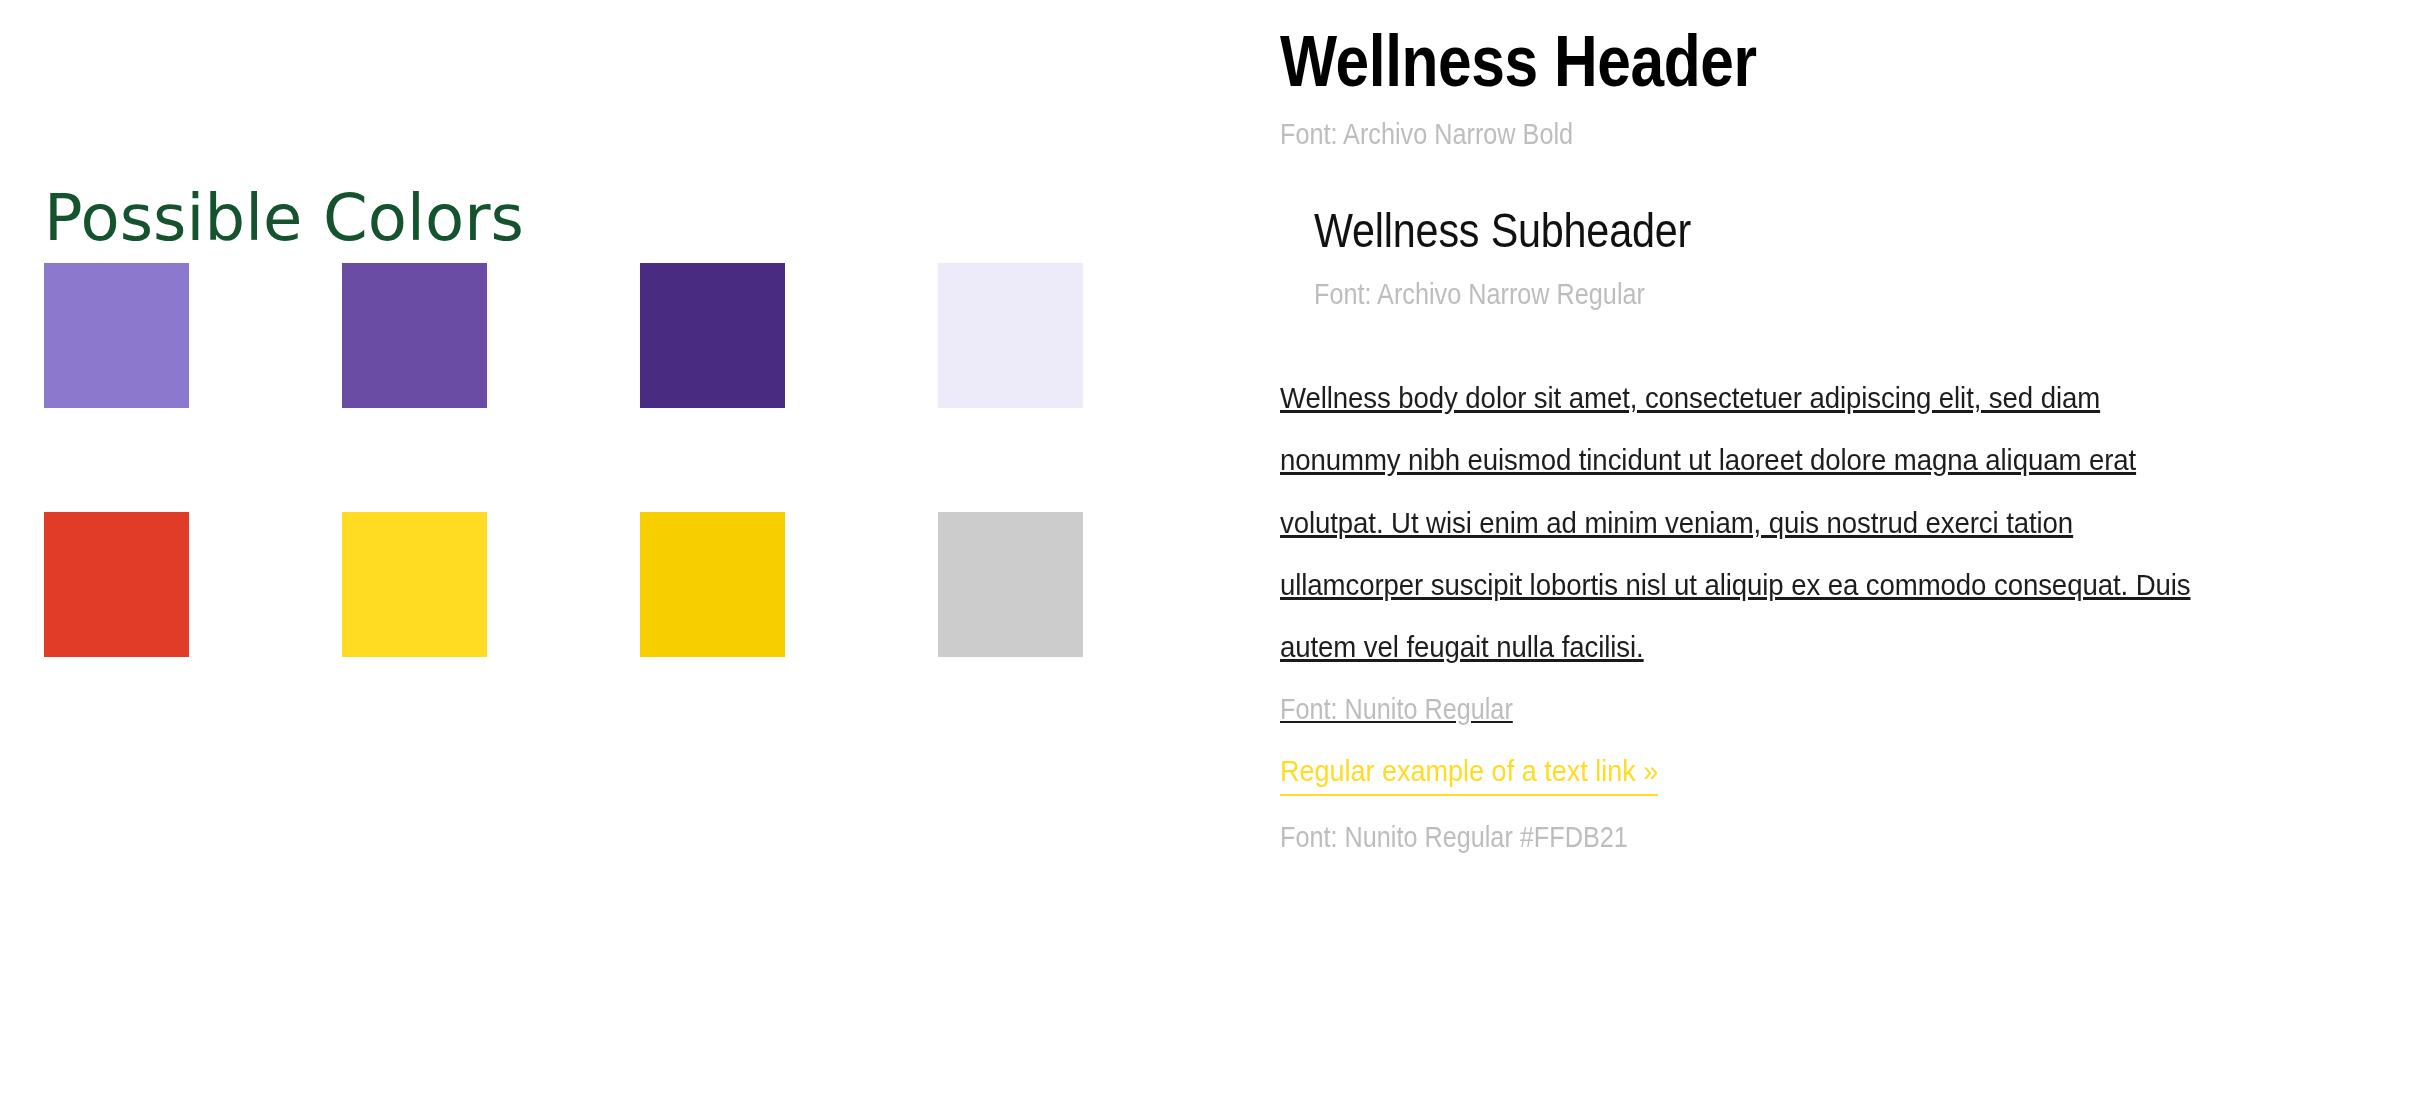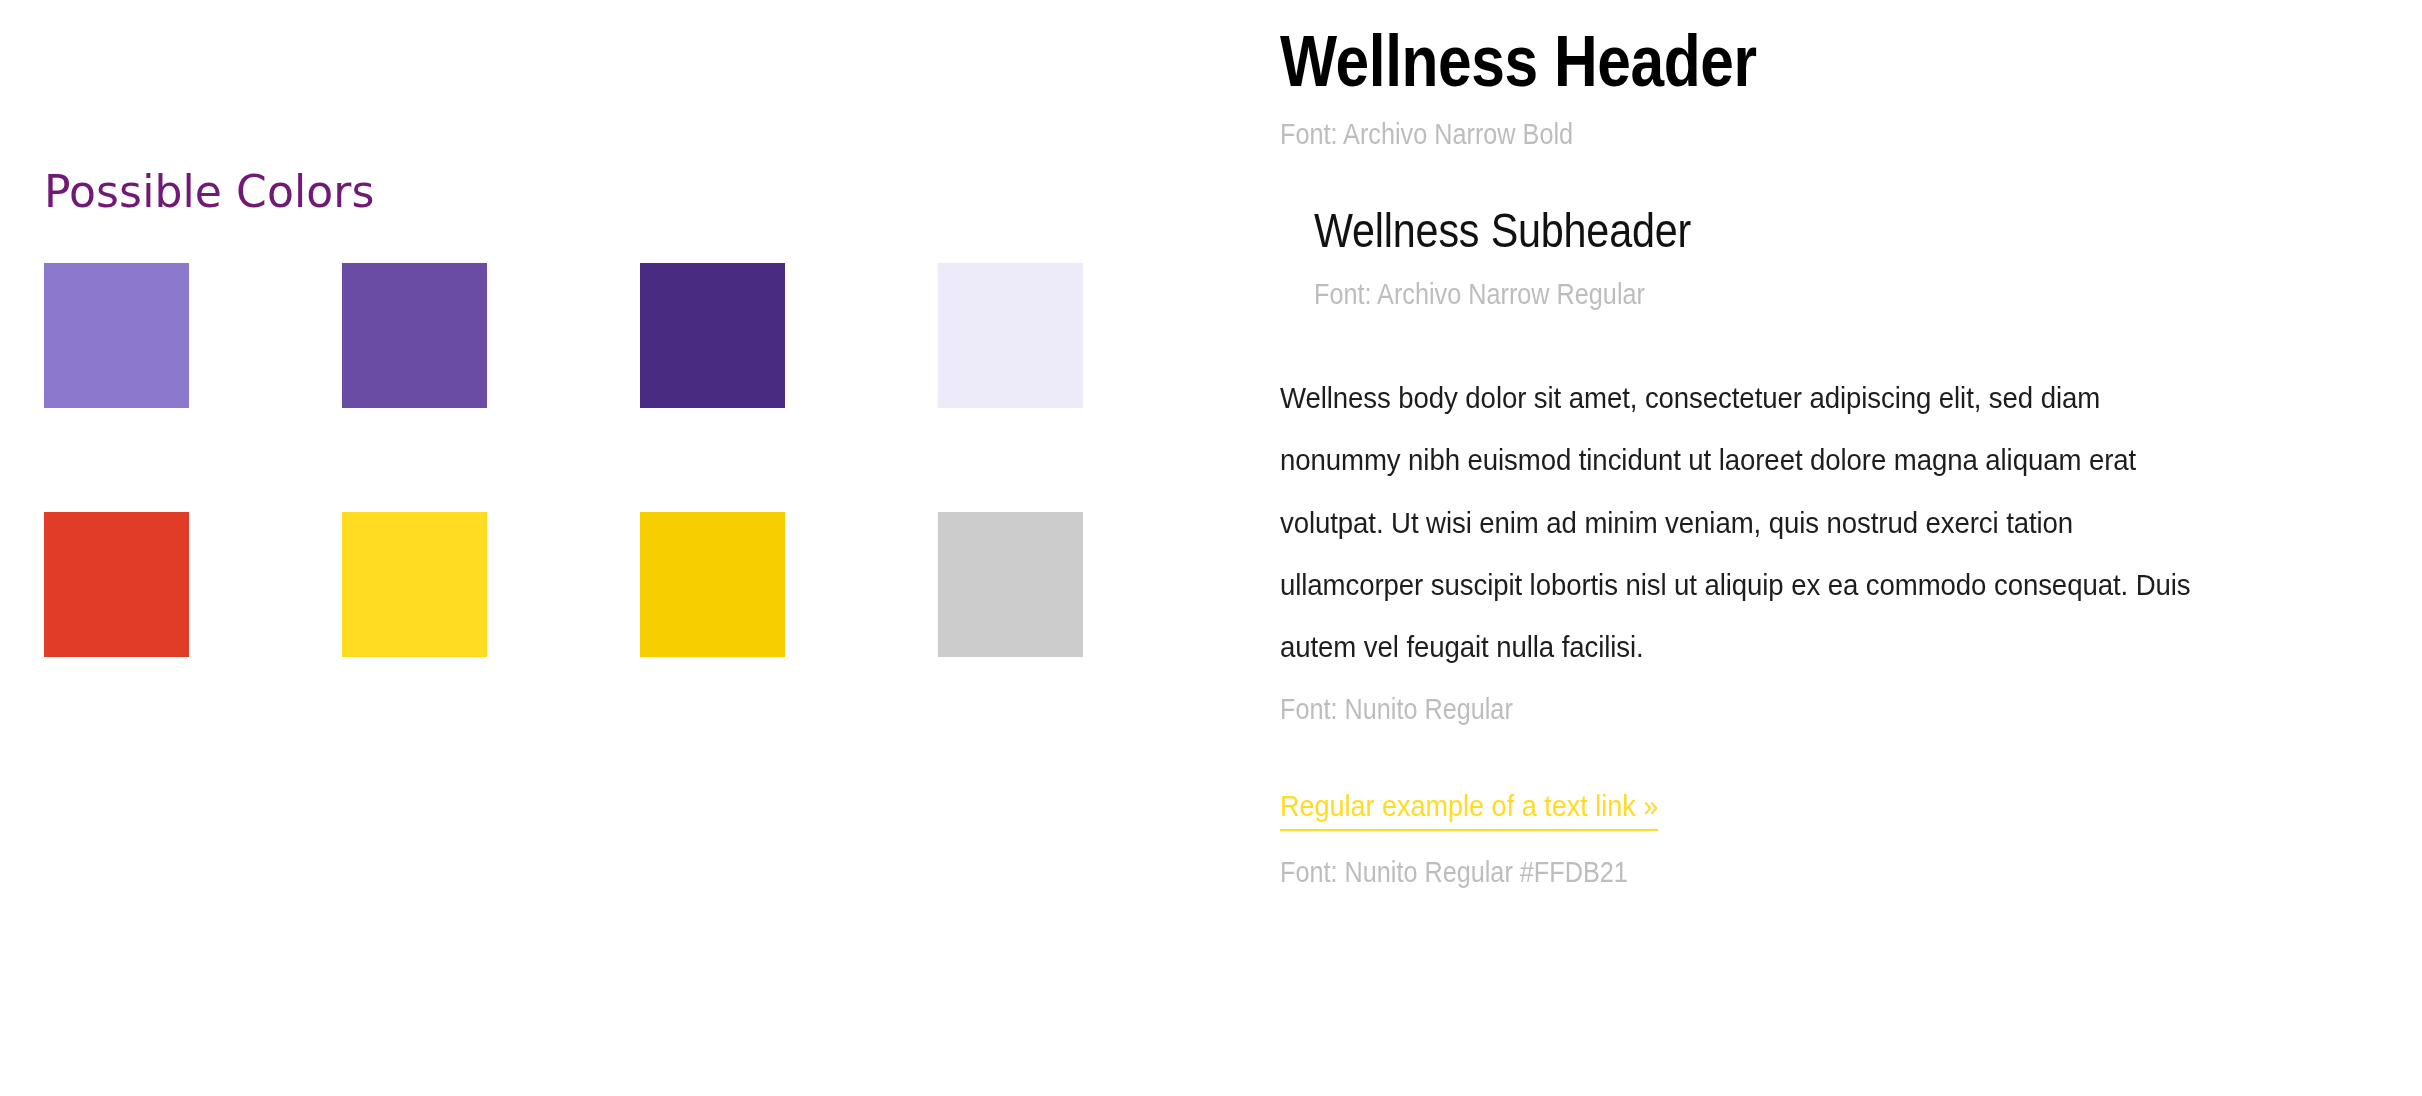--- a/index.html
+++ b/index.html
@@ -31,25 +31,25 @@
     height: 1096px;
     position: relative;
     flex: 0 0 1268px;
     padding: 0;
   }
 
   .palette-title {
     position: absolute;
     left: 44px;
     top: 133px;
-    font-size: 44px;
+    font-size: 64px;
     font-weight: 400;
     line-height: 1;
     letter-spacing: 0.1px;
-    color: #701a75;
+    color: #14532d;
     white-space: nowrap;
     font-family: "DejaVu Sans", "Liberation Sans", sans-serif;
   }
 
   .swatch-grid {
     position: absolute;
     left: 44px;
     top: 263px;
     width: 1110px;
   }
@@ -120,37 +120,37 @@
     color: #111111;
     margin: 0;
     transform: scaleX(0.86);
     transform-origin: left center;
     white-space: nowrap;
   }
 
   .subheader-block { margin-top: 54px; margin-left: 34px; }
   .caption-subheader { margin-top: 20px; }
 
-  .body-block { margin-top: 56px; }
+  .body-block { margin-top: 56px; text-decoration: underline; }
 
   .wellness-body {
     font-size: 30px;
     font-weight: 400;
     line-height: 2.07;
     color: #1d1d1d;
     margin: 0;
     max-width: 1000px;
     transform: scaleX(0.92);
     transform-origin: left top;
     letter-spacing: -0.1px;
   }
 
   .caption-body { margin-top: 14px; }
 
-  .link-block { margin-top: 59px; }
+  .link-block { margin-top: 24px; }
 
   .text-link {
     display: inline-block;
     font-size: 30px;
     font-weight: 400;
     line-height: 1.3;
     color: #FFDB21;
     text-decoration: none;
     border-bottom: 2px solid #FFDB21;
     padding-bottom: 4px;

